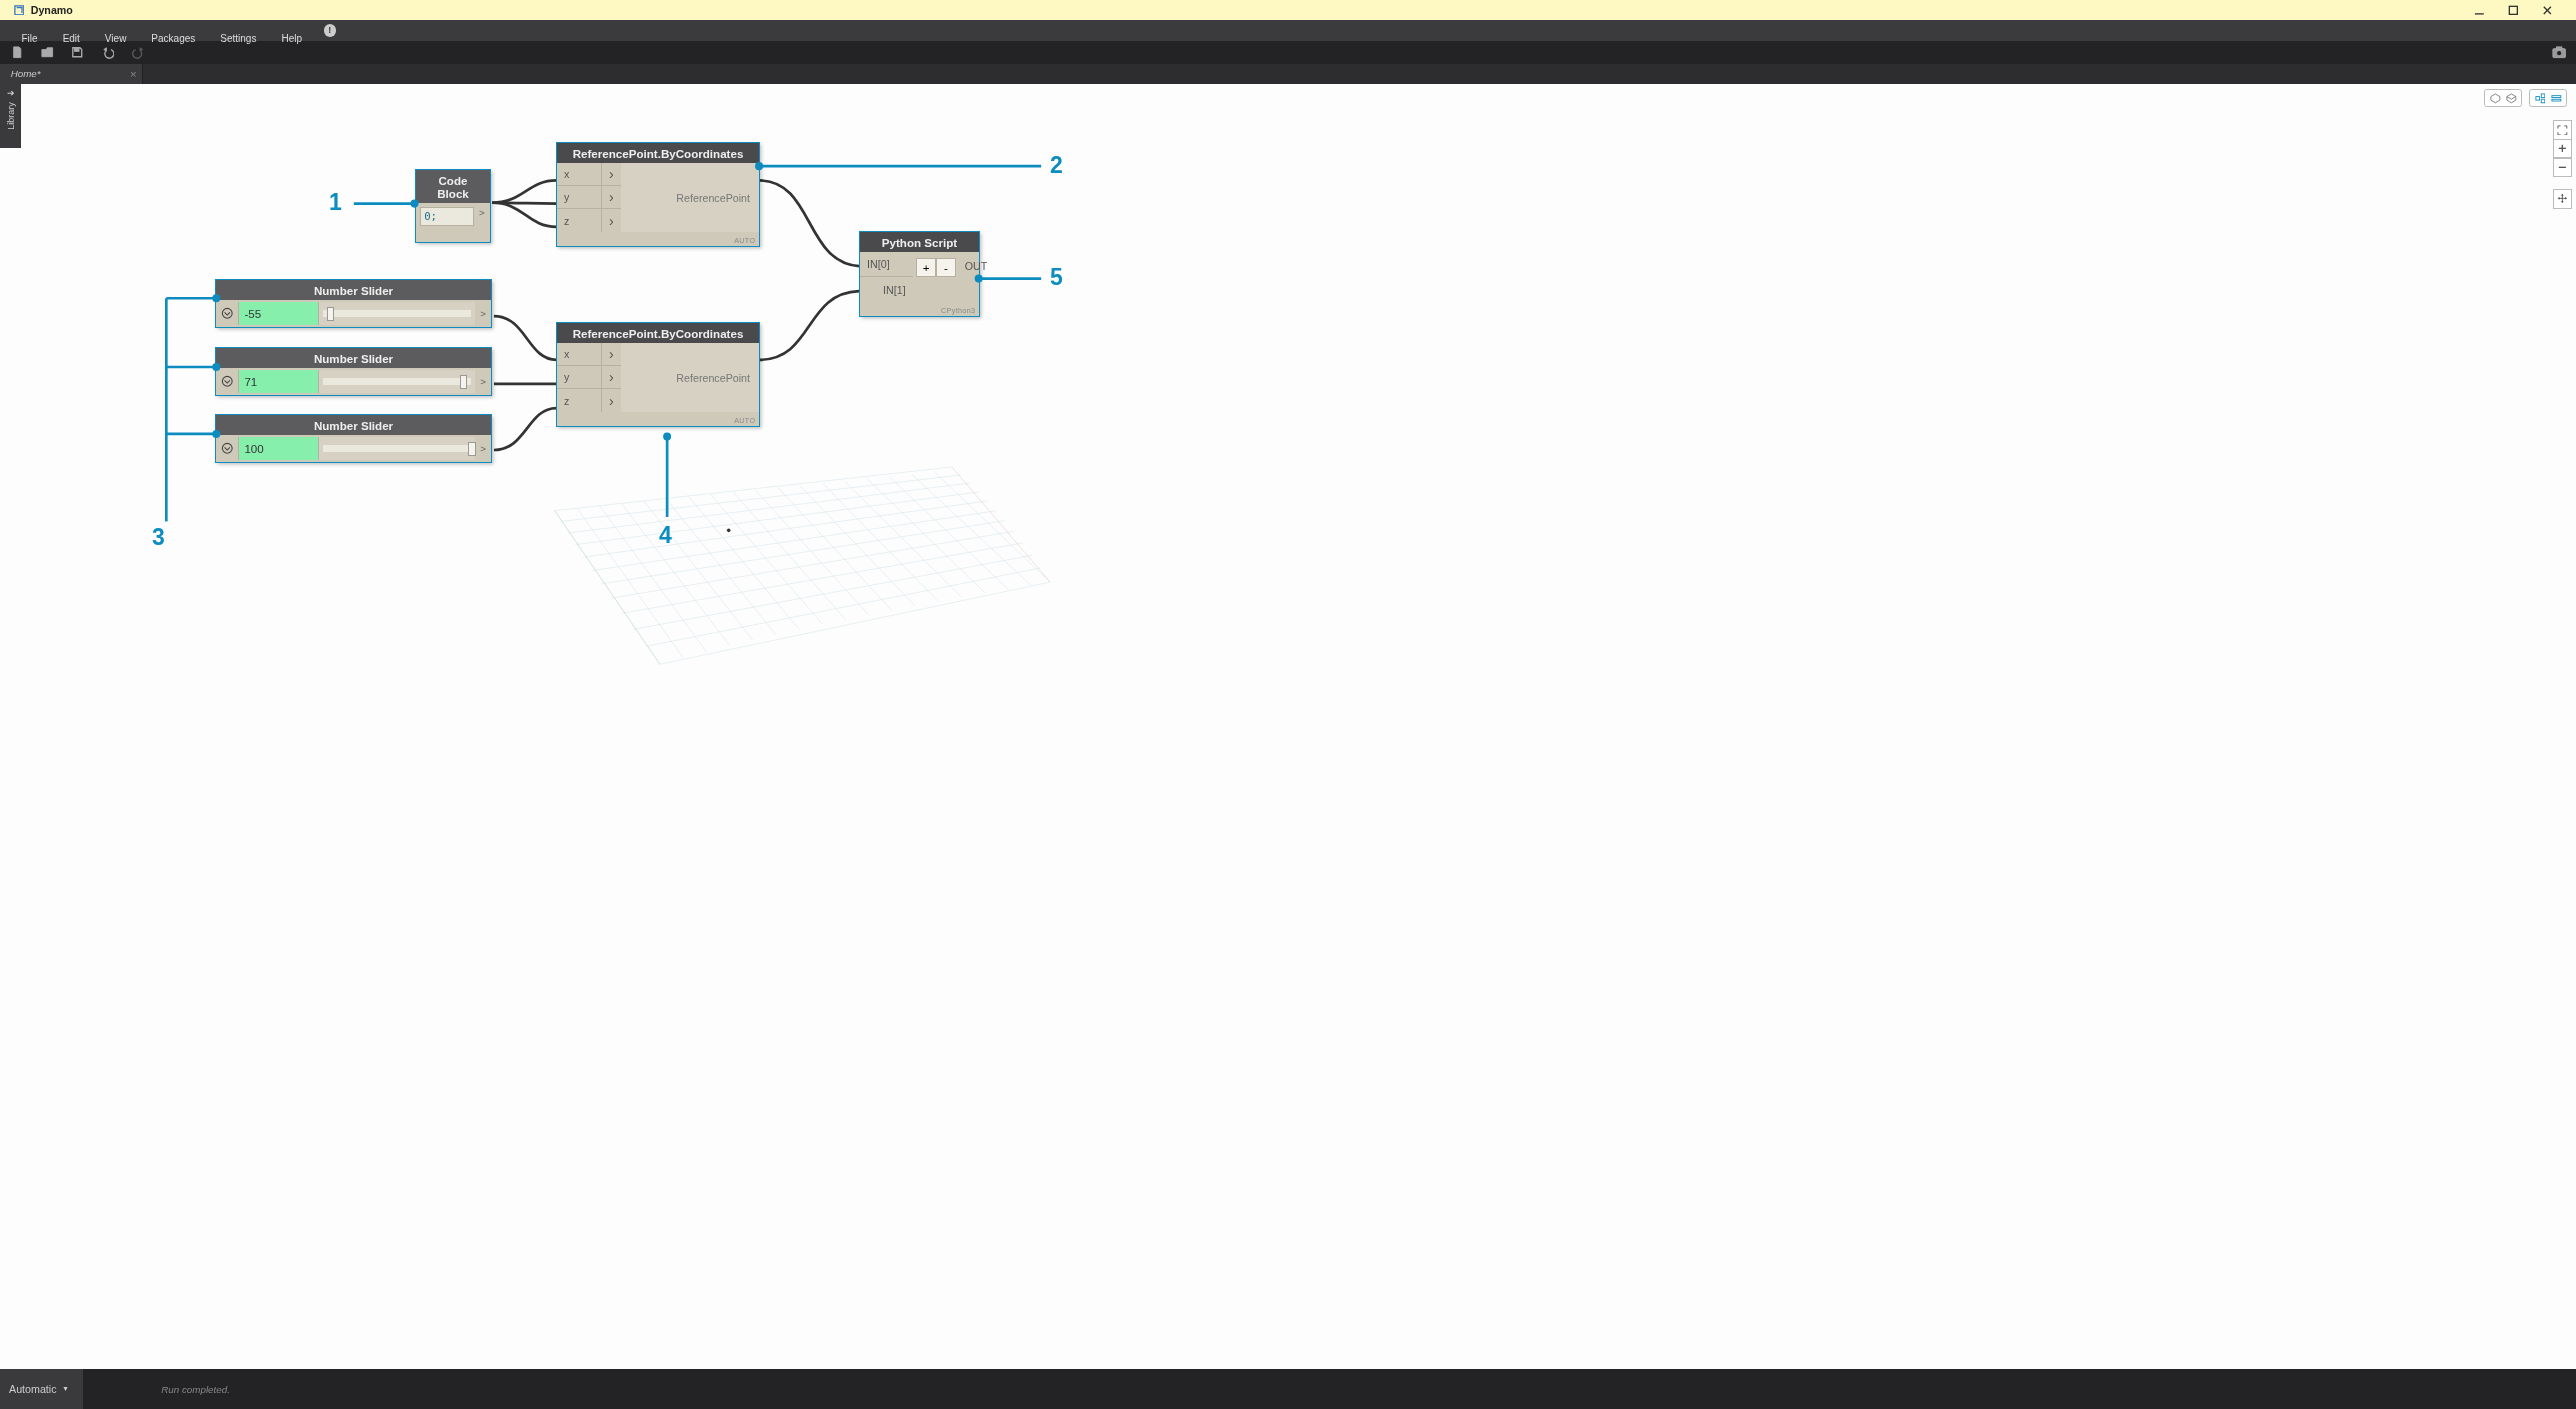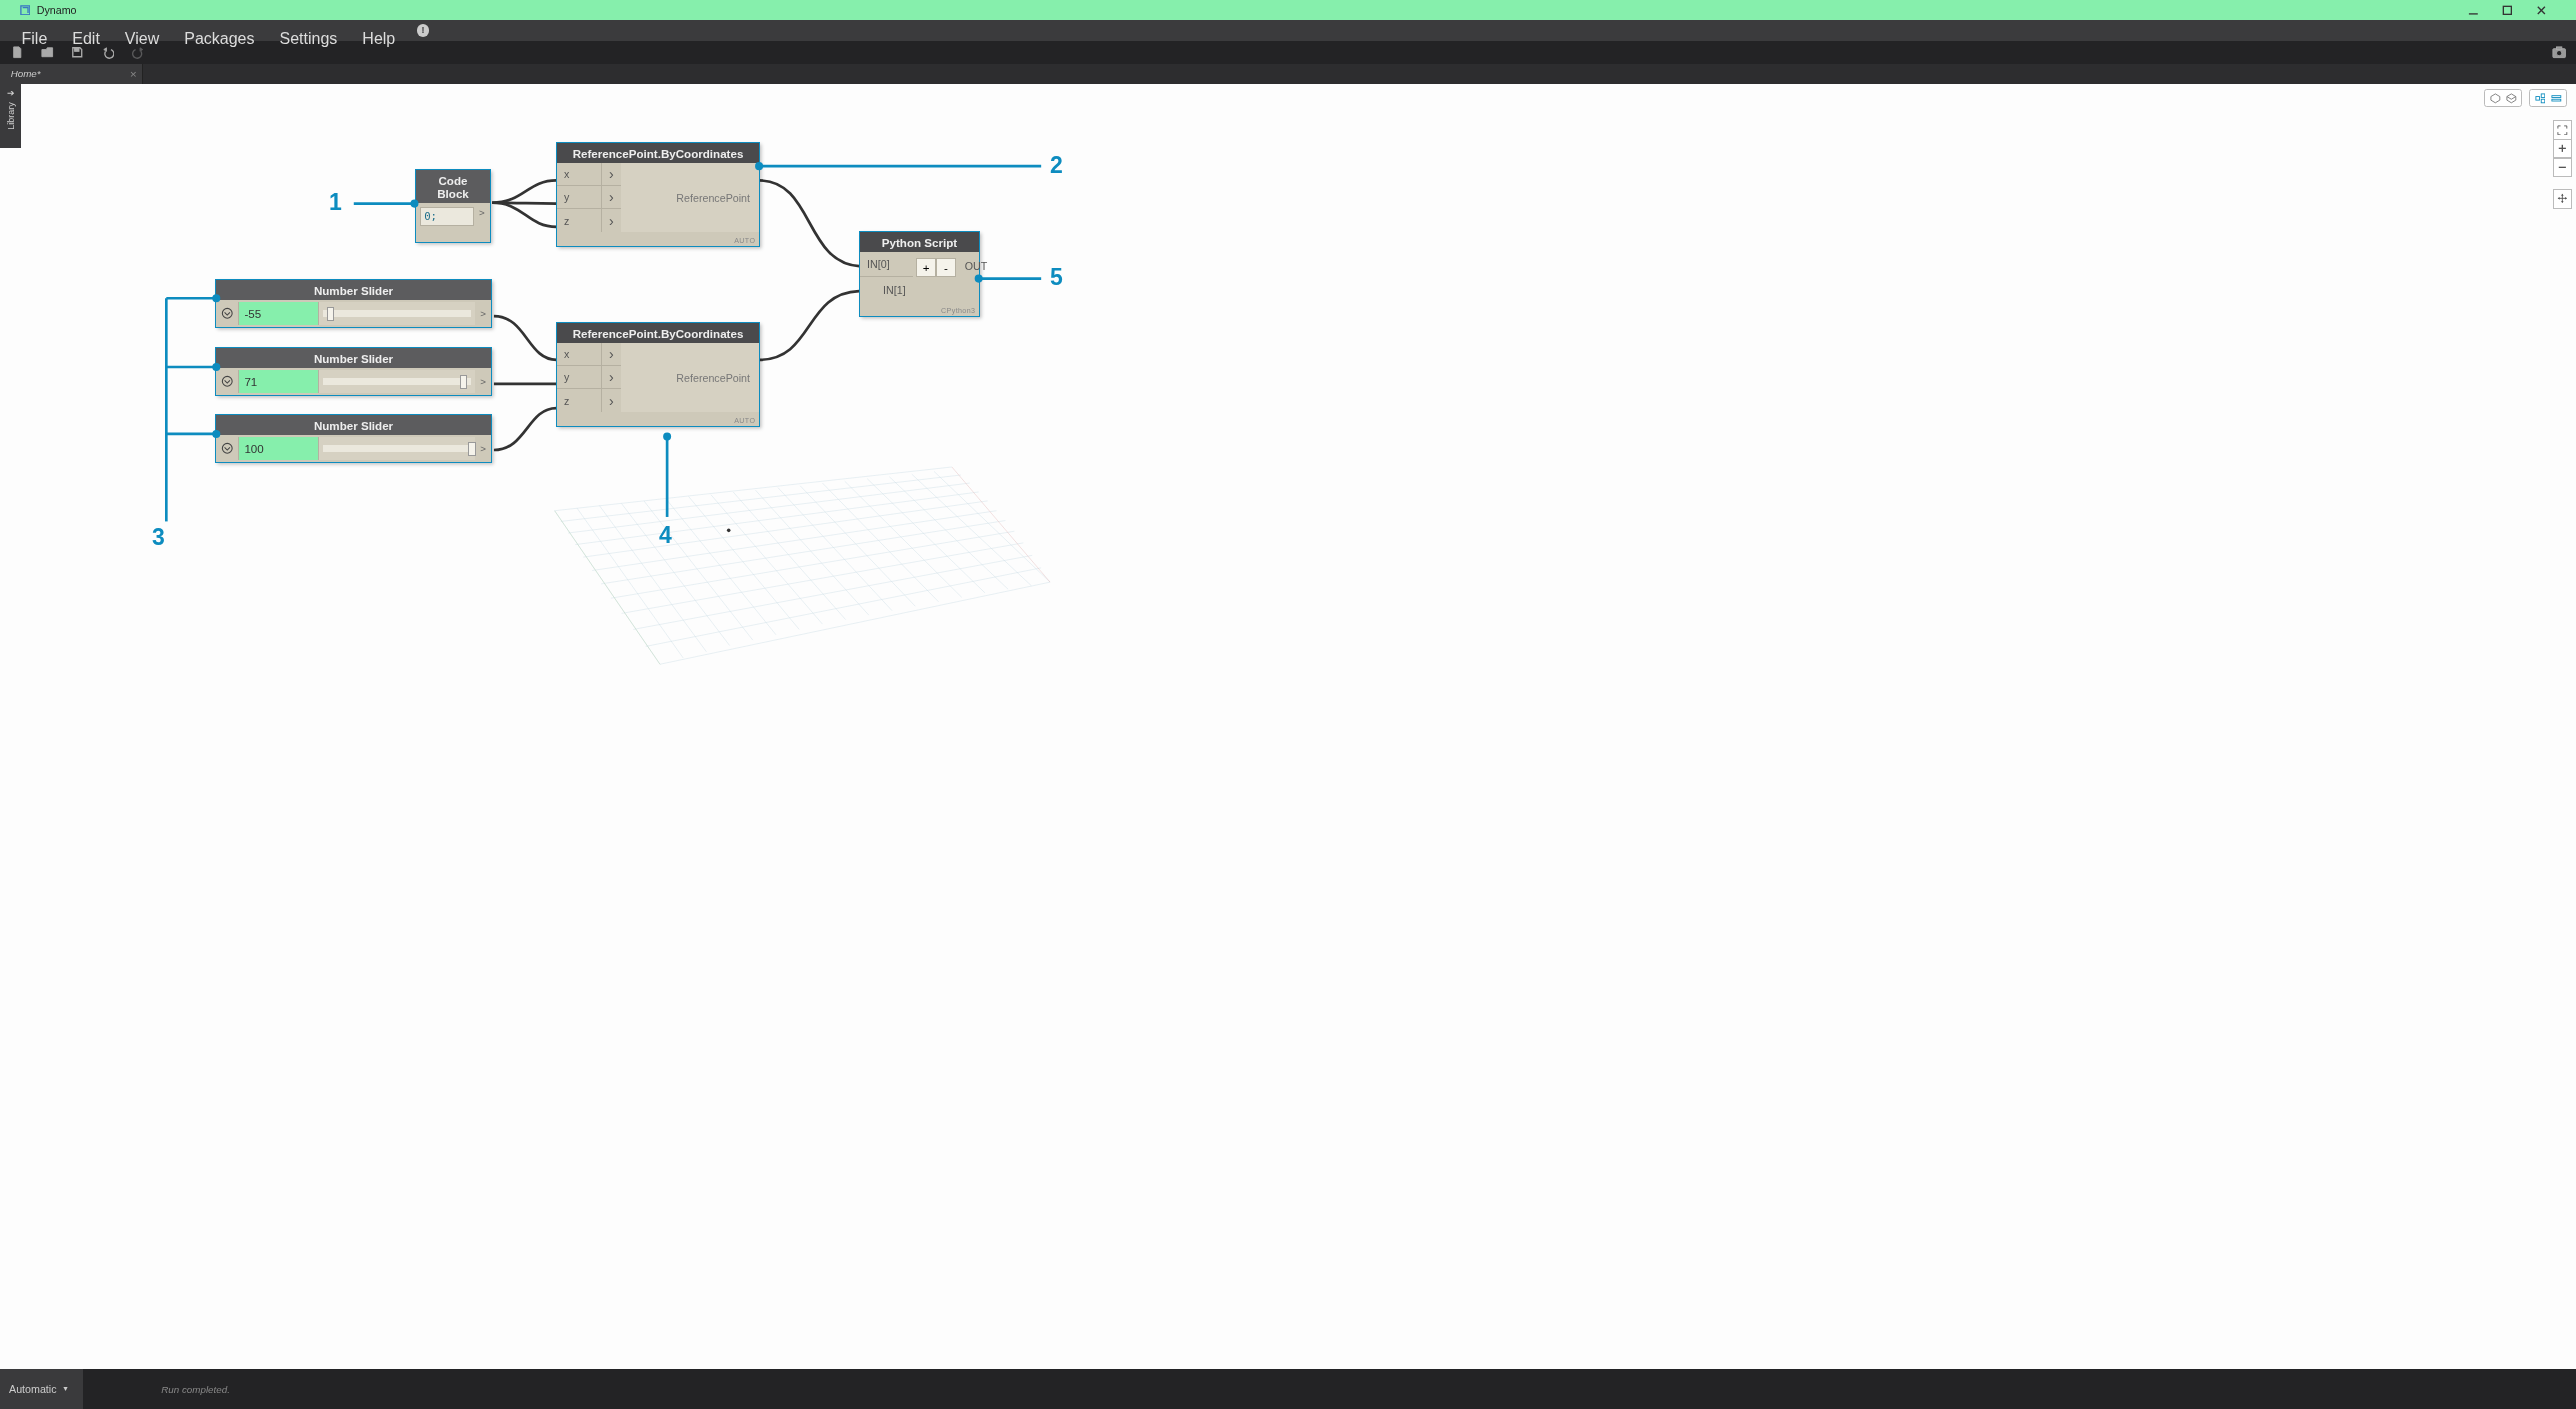--- a/index.html
+++ b/index.html
@@ -1,29 +1,29 @@
 <!DOCTYPE html>
 <html style="font-size:14.3px"><head>
 <meta charset="utf-8">
 <style>
   * { box-sizing: border-box; margin: 0; padding: 0; font-family: "Segoe UI", Arial, sans-serif; }
   html, body { width: 100%; height: 100%; overflow: hidden; background: #fff; }
   body { position: relative; }
 
   
-  .titlebar { height: 19.7px; background: #86efac; display: flex; align-items: center; padding: 0 17px; border-bottom: 0; }
+  .titlebar { height: 19.7px; background: #fef9c3; display: flex; align-items: center; padding: 0 11px; border-bottom: 0; font-weight: bold; }
   .titlebar .logo { width: 12.5px; height: 12.5px; display: inline-flex; align-items: center; justify-content: center; margin: 0 5.4px 0 1.8px; }
   .titlebar .title { font-size: 10.7px; color: #222; }
   .titlebar .winbuttons { margin-left: auto; display: flex; gap: 16px; padding-right: 9px; }
   .titlebar .winbutton { width: 18px; height: 18px; display: flex; align-items: center; justify-content: center; cursor: pointer; }
   .titlebar .winbutton svg { stroke: #333; }
 
   
   .menubar { height: 21.4px; background: #3b3b3d; display: flex; align-items: center; padding: 0 9px; gap: 0; }
-  .menubar .menuitem { color: #ddd; font-size: 16px; padding: 0 12.5px; line-height: 21.4px; cursor: pointer; margin-top: 17px; }
+  .menubar .menuitem { color: #ddd; font-size: 10px; padding: 0 12.5px; line-height: 21.4px; cursor: pointer; margin-top: 17px; }
   .menubar .infoicon { width: 12.5px; height: 12.5px; border-radius: 50%; background: #ccc; display: inline-flex; align-items: center; justify-content: center; font-size: 9px; font-weight: bold; color: #3b3b3d; margin-left: 9px; }
 
   
   .toolbar { height: 23px; background: #232325; display: flex; align-items: center; padding: 0 9px; gap: 14.3px; }
   .toolbar .tbtn { width: 16px; height: 16px; display: inline-flex; align-items: center; justify-content: center; cursor: pointer; }
   .toolbar .tbtn svg { stroke: #aaa; fill: #aaa; }
   .toolbar .camera { margin-left: auto; }
 
   
   .tabstrip { height: 19.7px; background: #2d2d2f; display: flex; align-items: stretch; }

